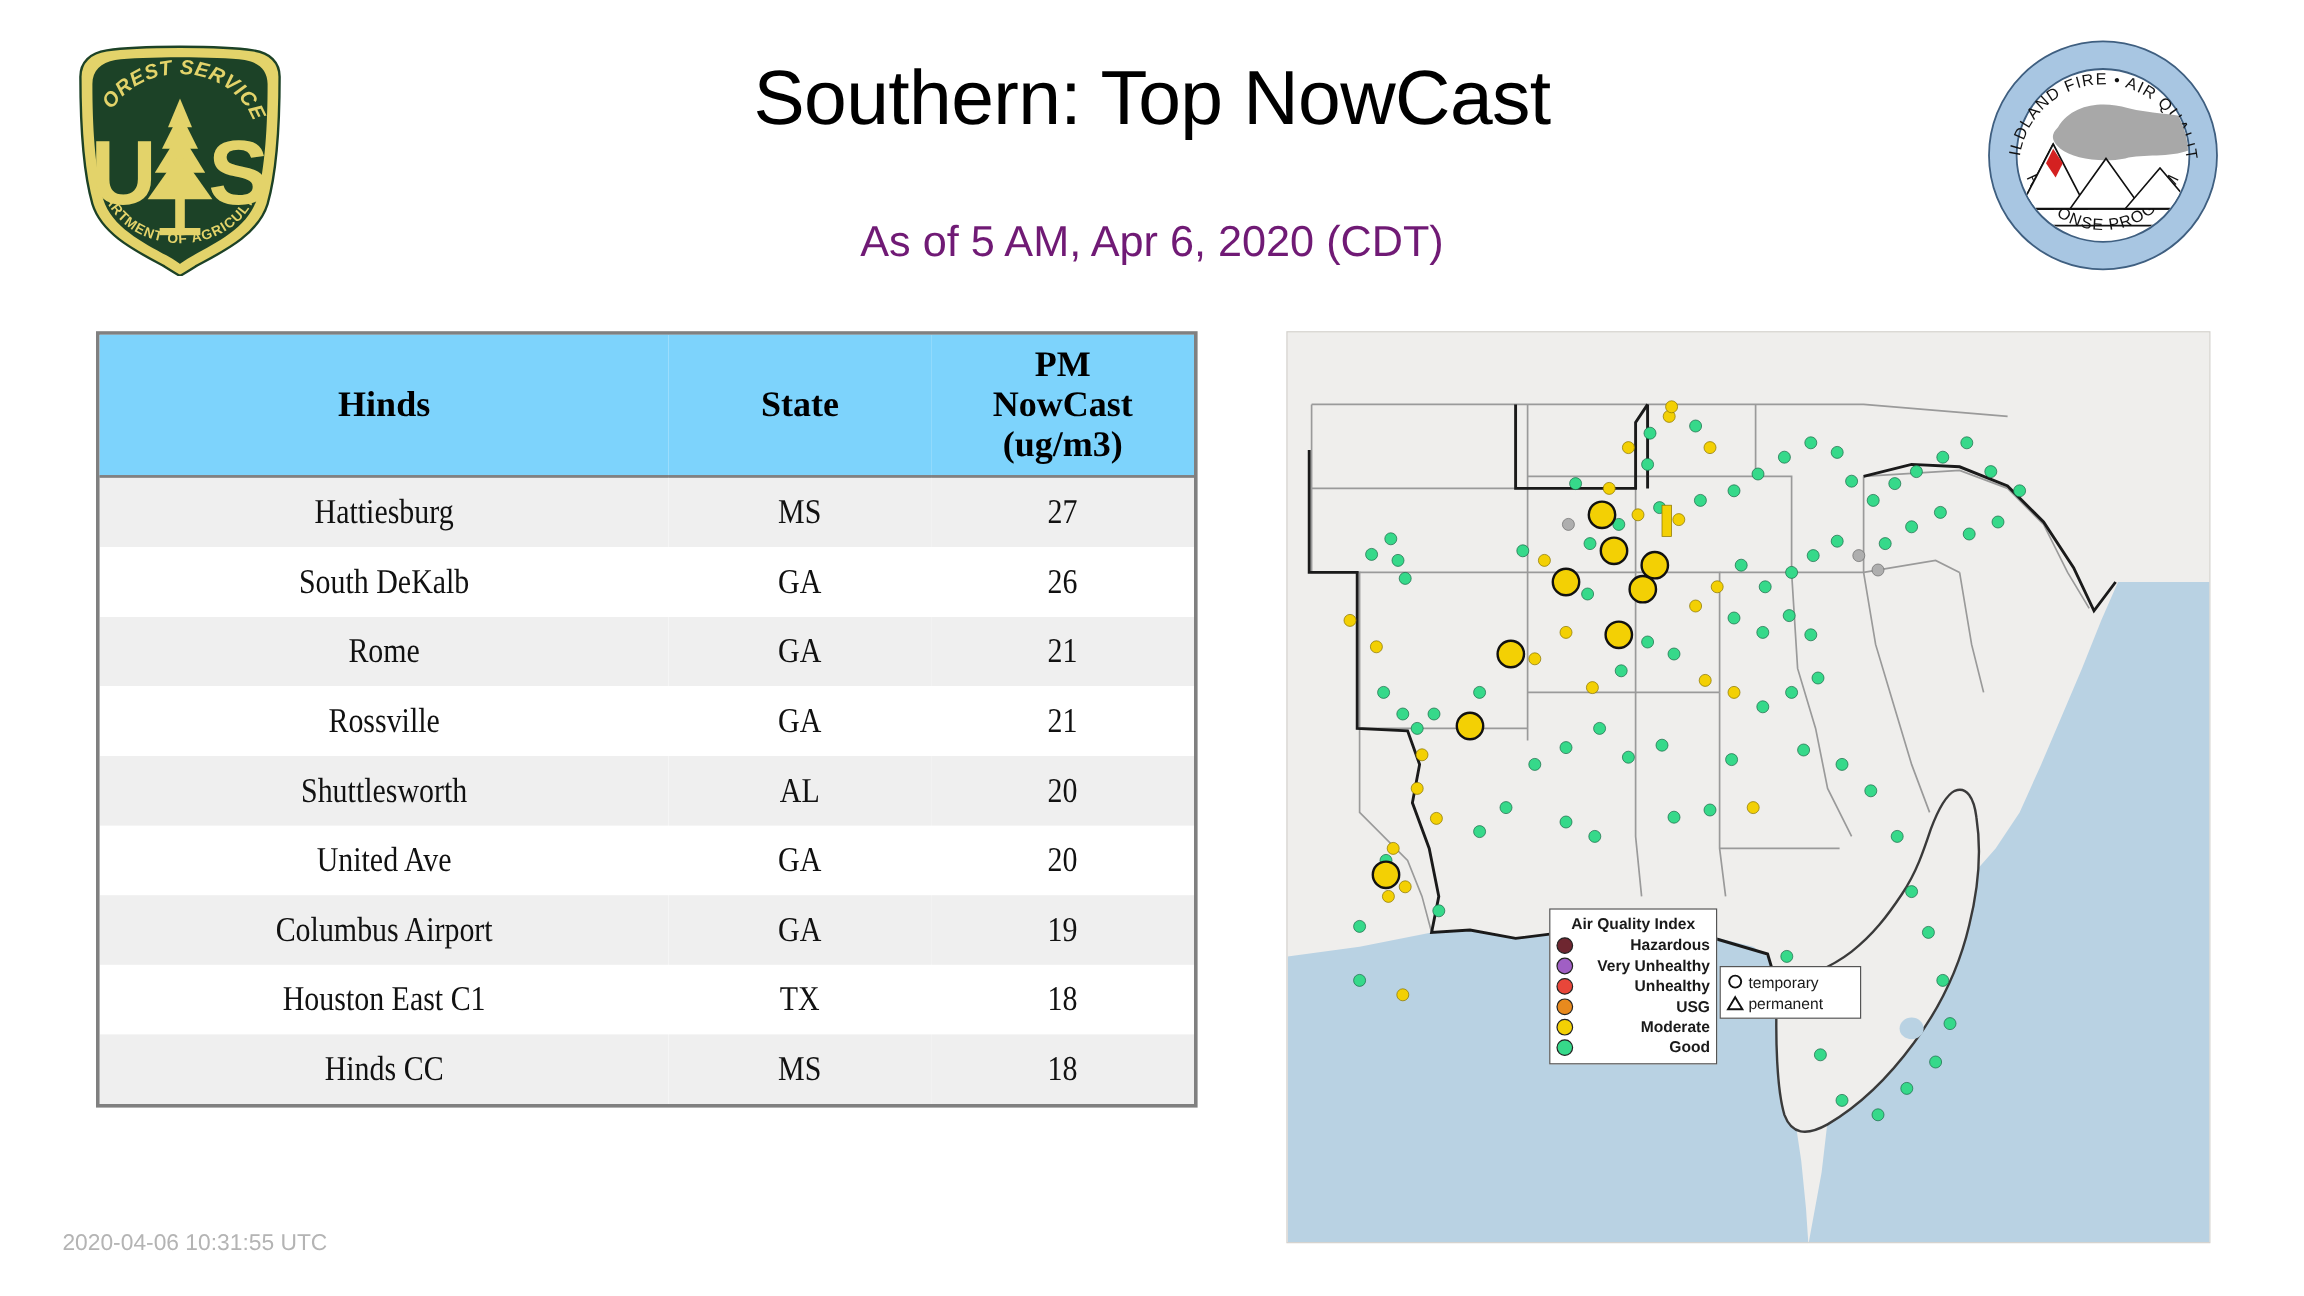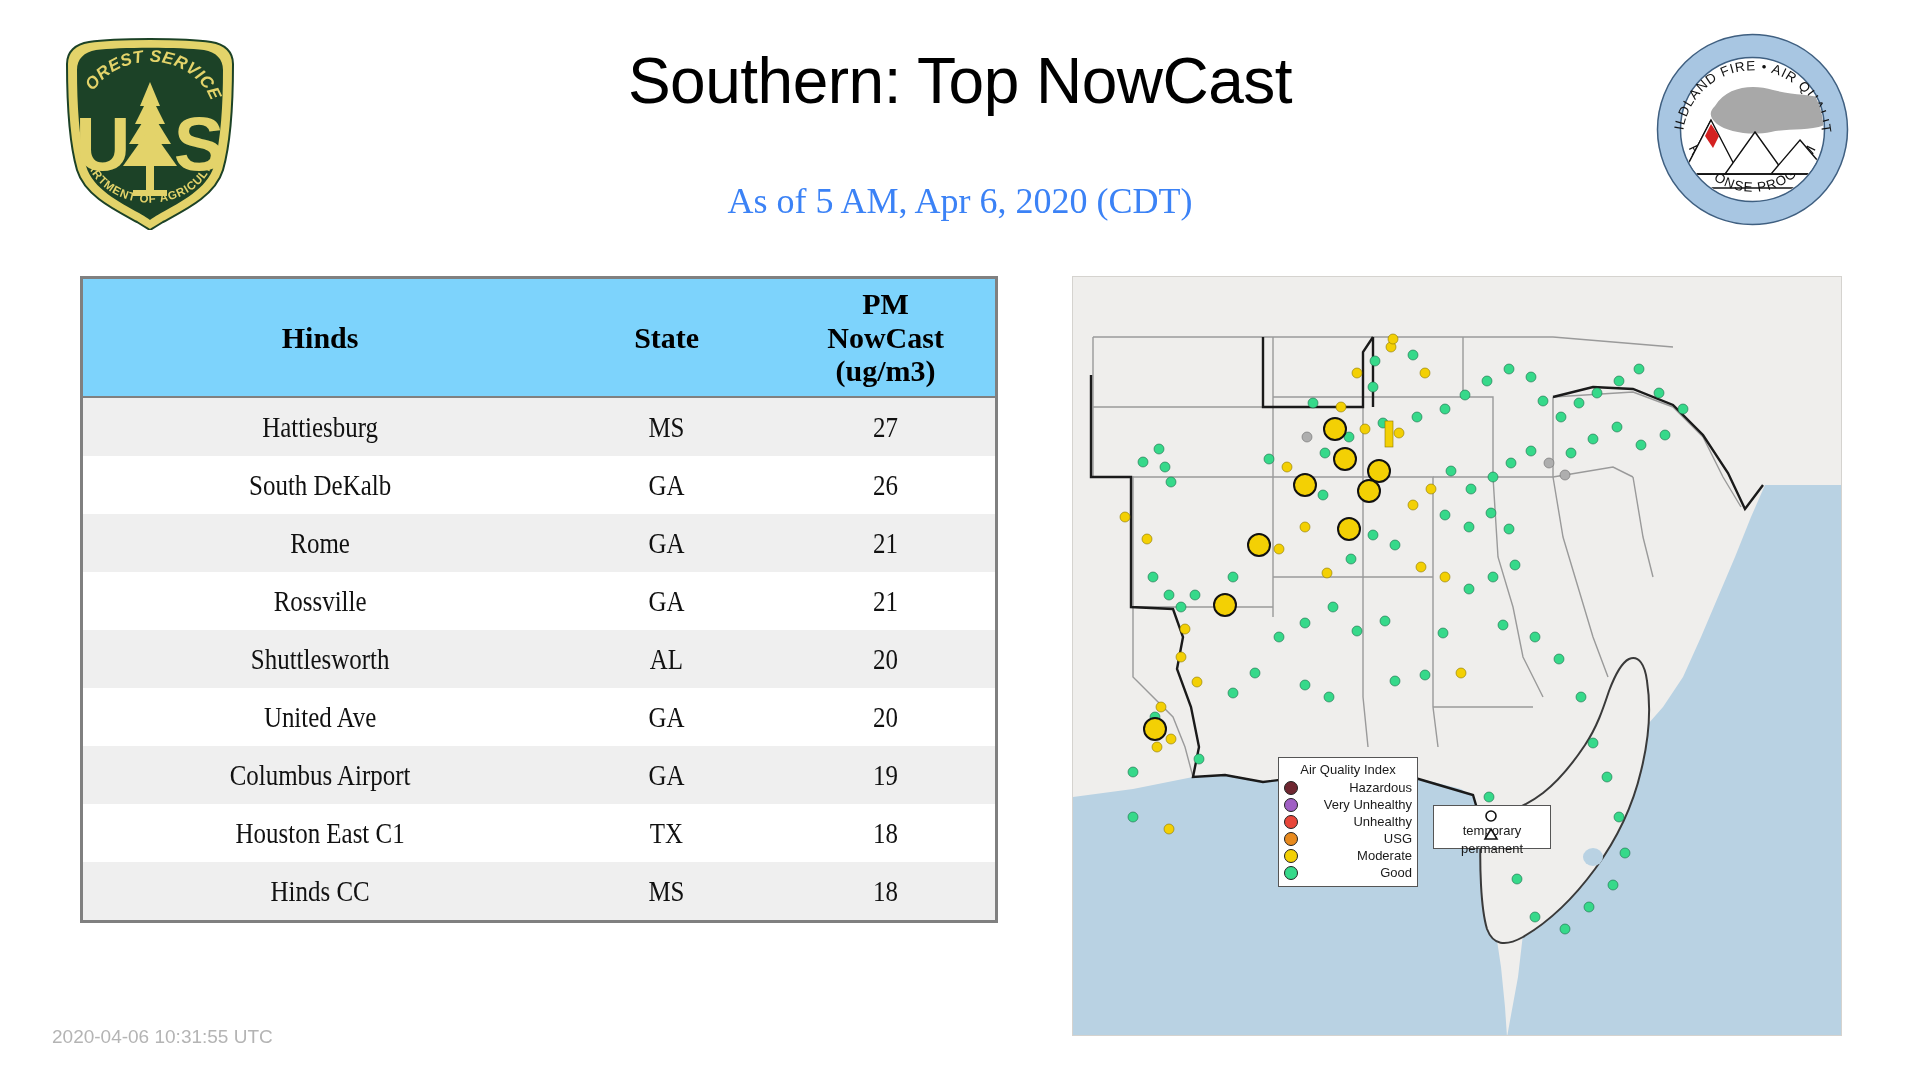--- a/index.html
+++ b/index.html
@@ -27,23 +27,23 @@
     letter-spacing: -0.5px;
     color: #000000;
     line-height: 1.05;
     white-space: nowrap;
   }
   #subtitle {
     position: absolute;
     left: 300px; top: 180px;
     width: 1320px;
     text-align: center;
-    font-family: Liberation Serif, serif;
+    font-family: Liberation Sans, sans-serif;
     font-size: 36px;
-    color: #3b82f6;
+    color: #701a75;
     white-space: nowrap;
   }
 
   
   #fs-logo { position: absolute; left: 55px; top: 30px; width: 190px; height: 200px; }
 
   
   #wf-logo { position: absolute; left: 1655px; top: 32px; width: 195px; height: 195px; }
 
   
@@ -113,23 +113,24 @@
   #map svg { display: block; }
 
   .legend-box {
     position: absolute;
     background: #ffffff;
     border: 1px solid #555555;
     font-family: "Liberation Sans", sans-serif;
     color: #1a1a1a;
   }
   #aqi-legend {
-    left: 205px; top: 480px;
+    left: 218px; top: 480px;
     width: 128px;
     padding: 4px 5px 5px 5px;
+    font-weight: bold;
   }
   #aqi-legend .legend-title {
     font-size: 13px;
     text-align: center;
     margin-bottom: 2px;
     color: #1a1a1a;
   }
   .legend-row {
     display: flex;
     align-items: center;
@@ -149,21 +150,20 @@
     left: 360px; top: 528px;
     width: 108px;
     padding: 3px 4px;
   }
   .shape-row {
     display: flex;
     align-items: center;
     height: 18px;
     font-size: 13px;
     white-space: nowrap;
-    flex-direction: column;
   }
   .shape-icon { width: 16px; height: 14px; margin-right: 3px; flex: 0 0 auto; }
 </style>
 </head>
 <body>
 
 <div id="page">
 
   <div id="fs-logo">
     <svg viewBox="0 0 190 200" width="190" height="200" aria-hidden="true">

